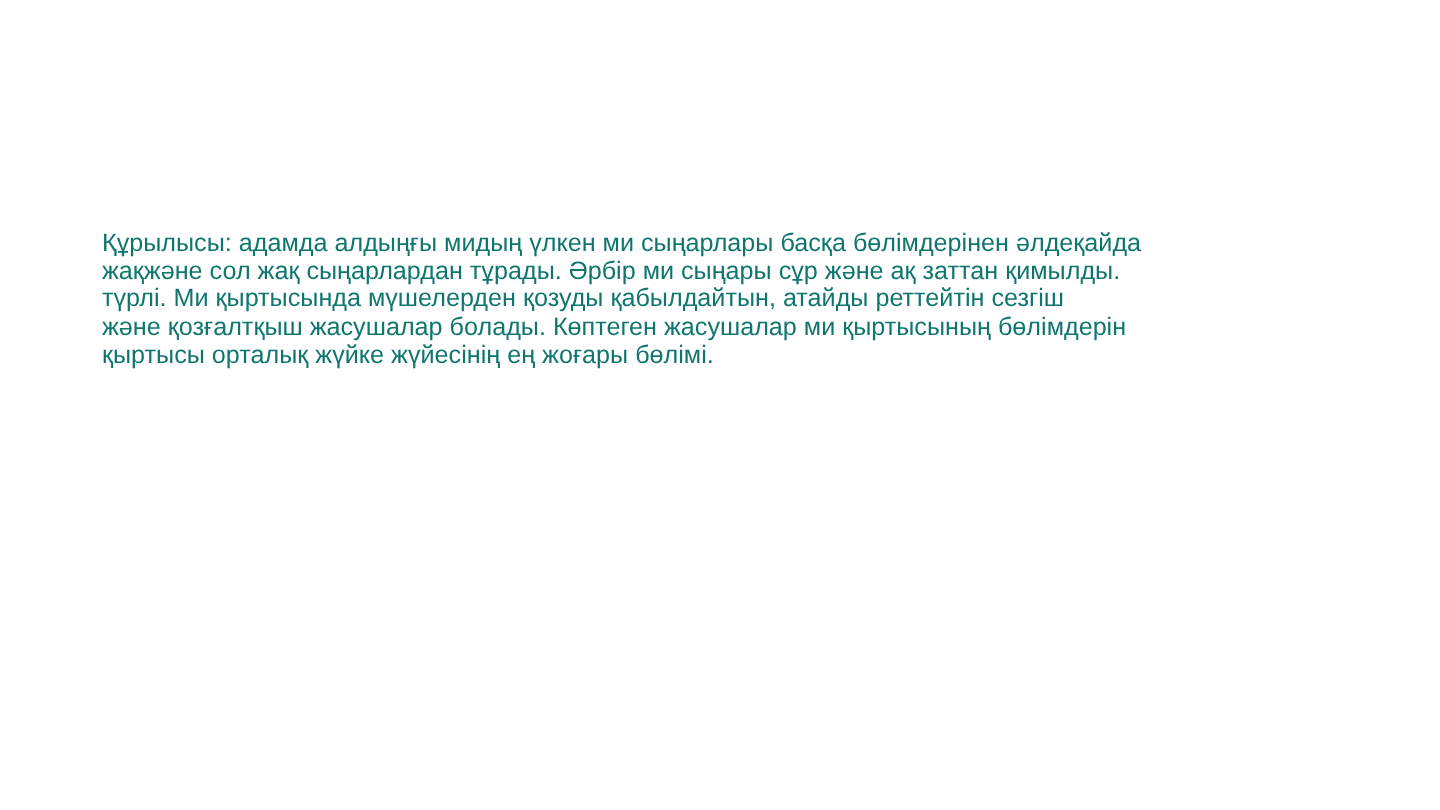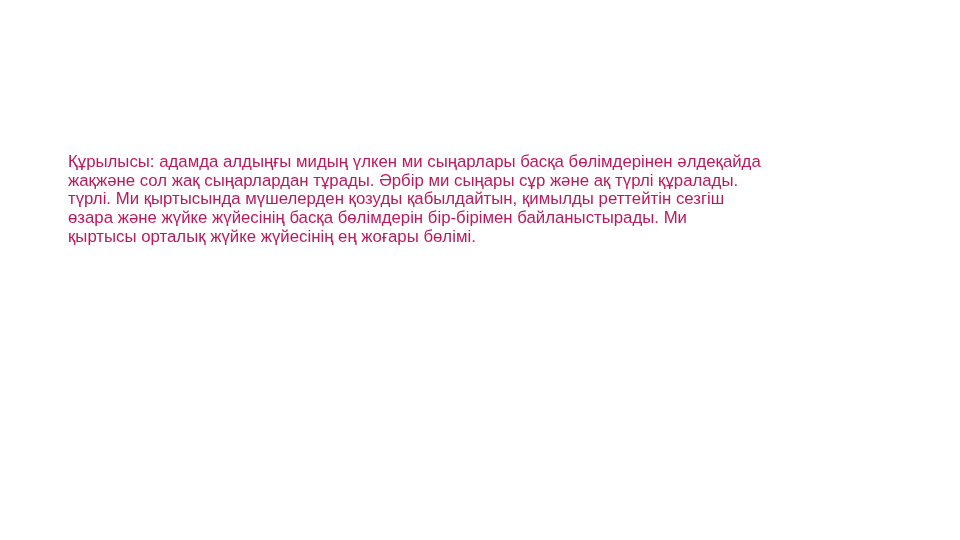--- a/index.html
+++ b/index.html
@@ -12,33 +12,33 @@
     height: 540px;
     background: #ffffff;
     overflow: hidden;
     font-family: "Liberation Sans", sans-serif;
   }
   .text-block {
     position: absolute;
     left: 68px;
     top: 153px;
     width: 824px;
-    color: #be185d;
+    color: #0f766e;
     font-size: 16.8px;
     line-height: 18.7px;
     text-align: left;
   }
   .text-line {
     white-space: nowrap;
   }
 </style>
 </head>
 <body>
 
 <div class="slide">
   <div class="text-block">
     <div class="text-line">Құрылысы: адамда алдыңғы мидың үлкен ми сыңарлары басқа бөлімдерінен әлдеқайда</div>
-    <div class="text-line">жақжәне сол жақ сыңарлардан тұрады. Әрбір ми сыңары сұр және ақ түрлі құралады.</div>
-    <div class="text-line">түрлі. Ми қыртысында мүшелерден қозуды қабылдайтын, қимылды реттейтін сезгіш</div>
-    <div class="text-line">өзара және жүйке жүйесінің басқа бөлімдерін бір-бірімен байланыстырады. Ми</div>
+    <div class="text-line">жақжәне сол жақ сыңарлардан тұрады. Әрбір ми сыңары сұр және ақ заттан қимылды.</div>
+    <div class="text-line">түрлі. Ми қыртысында мүшелерден қозуды қабылдайтын, атайды реттейтін сезгіш</div>
+    <div class="text-line">және қозғалтқыш жасушалар болады. Көптеген жасушалар ми қыртысының бөлімдерін</div>
     <div class="text-line">қыртысы орталық жүйке жүйесінің ең жоғары бөлімі.</div>
   </div>
 </div>
 
 </body></html>

